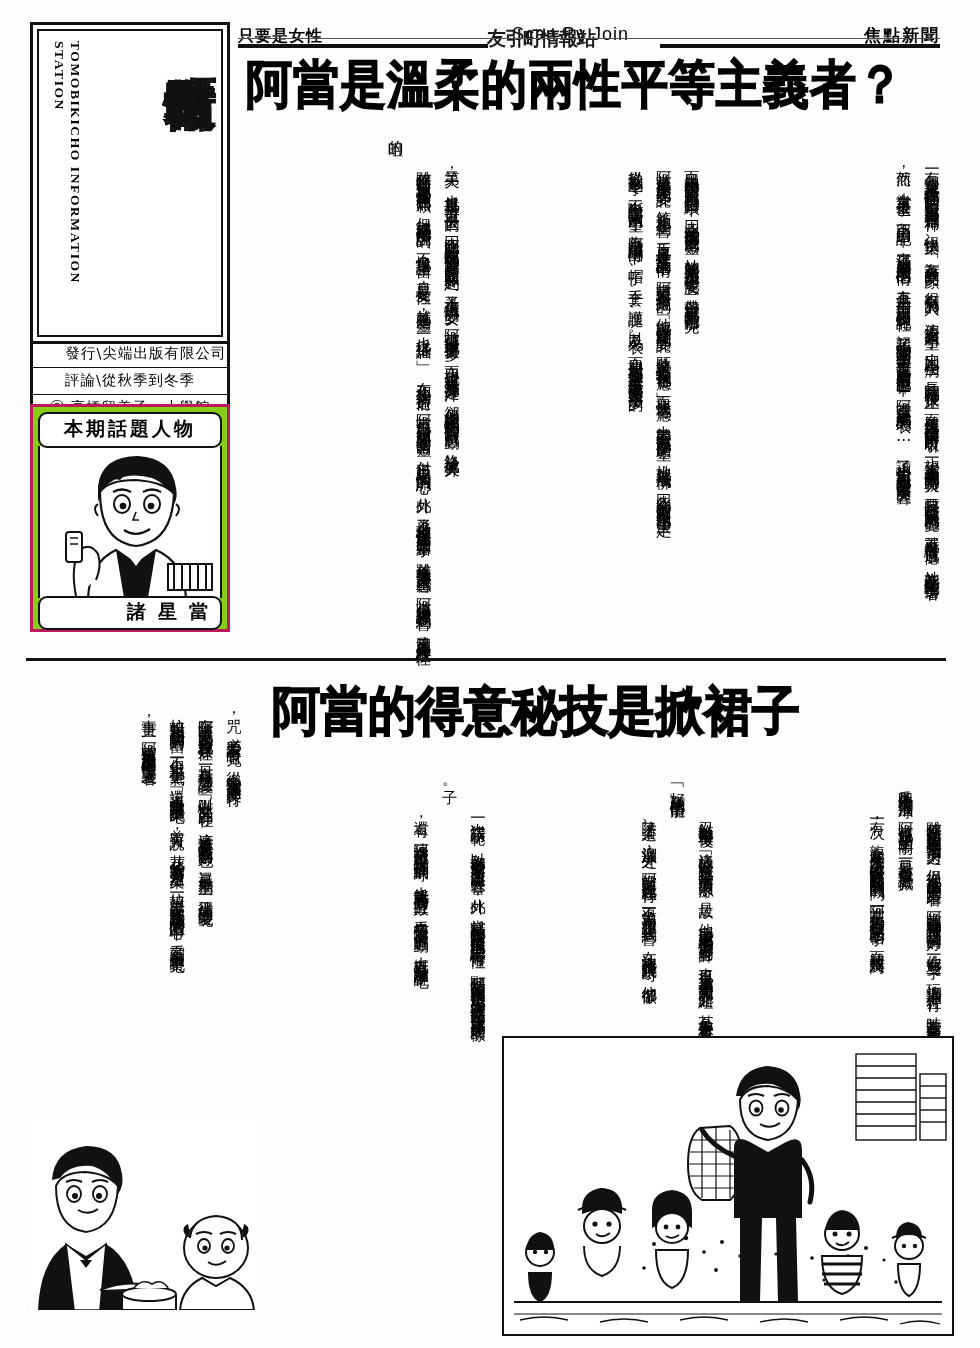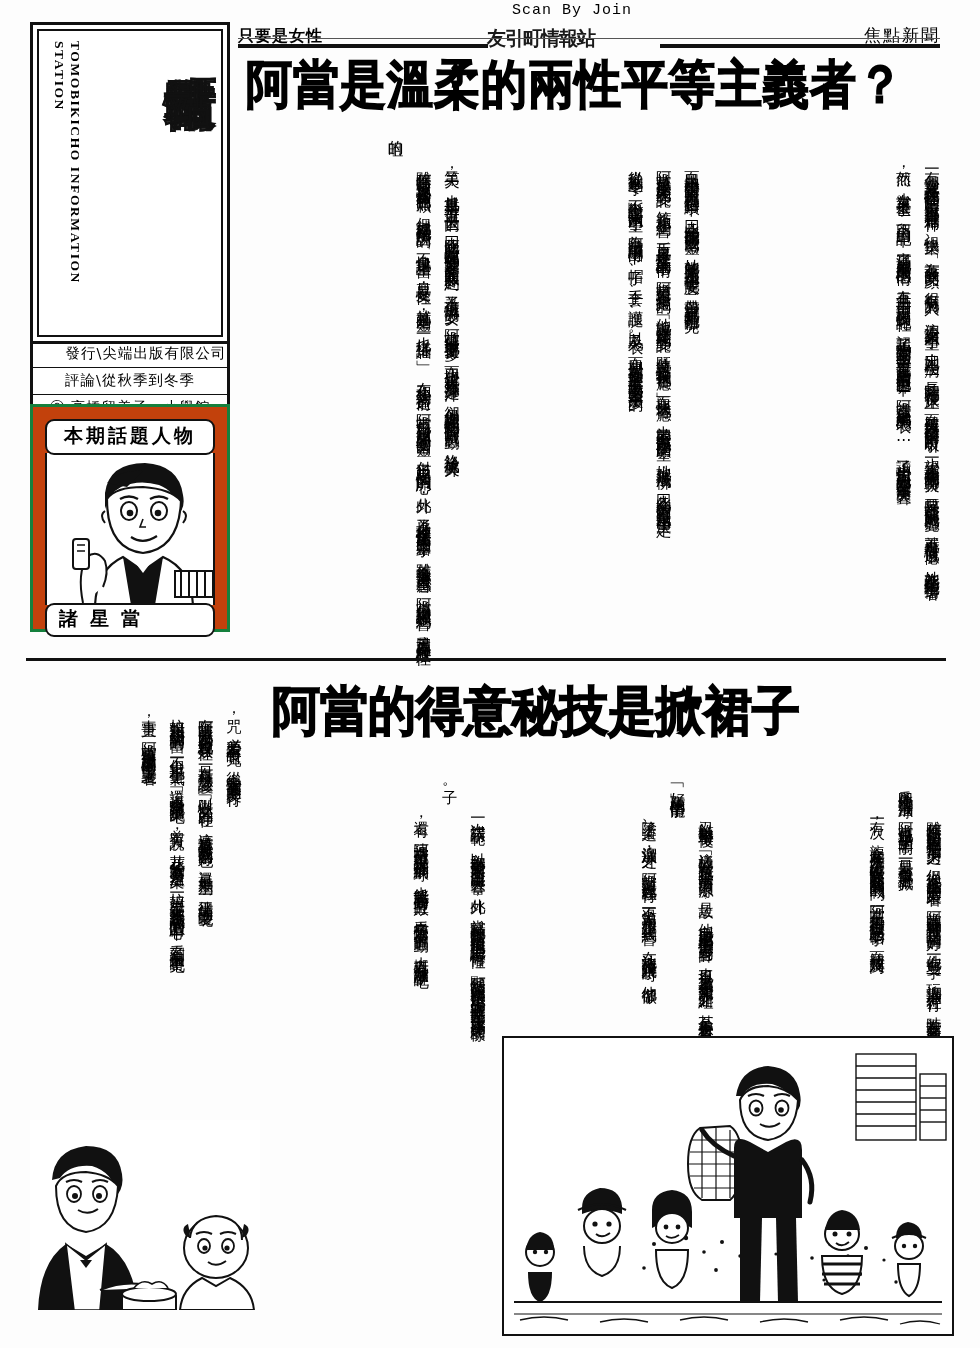--- a/index.html
+++ b/index.html
@@ -14,33 +14,33 @@
   .page{position:relative;width:980px;height:1348px;background:#fdfdfd;}
 
   
   .masthead{position:absolute;left:0;top:0;width:980px;height:55px;}
   .issue-no{
     position:absolute;left:238px;top:26px;
     font-size:16px;letter-spacing:1px;font-weight:600;
     font-family:"DejaVu Sans","Liberation Sans",sans-serif;
   }
   .scanby{
-    position:absolute;left:512px;top:2px;
-    font-size:15px;letter-spacing:1px;
-    font-family:Liberation Mono, monospace;
+    position:absolute;left:512px;top:24px;
+    font-size:18px;letter-spacing:1px;
+    font-family:Liberation Sans, sans-serif;
   }
   .station-logo{
     position:absolute;left:487px;top:26px;
     font-size:19px;font-weight:bold;letter-spacing:-1px;
     color:#1a1a1a;
     transform:scaleY(1.05);
   }
   .focus-news{
     position:absolute;right:40px;top:24px;
-    font-size:17px;font-weight:normal;letter-spacing:2px;
+    font-size:17px;font-weight:bold;letter-spacing:2px;
   }
   .rule-left{position:absolute;left:238px;top:44px;width:250px;height:4px;background:#111;}
   .rule-right{position:absolute;left:660px;top:44px;width:280px;height:4px;background:#111;}
   .rule-thin1{position:absolute;left:238px;top:38px;width:702px;height:1px;background:#555;}
 
   
   .sidebar{position:absolute;left:30px;top:22px;width:200px;}
   .logo-box{
     position:relative;width:200px;height:322px;
     border:3px solid #111;background:#fff;box-sizing:border-box;
@@ -79,38 +79,38 @@
     text-align:center;
     font-size:14.5px;
     padding:3px 0 4px;
     letter-spacing:1px;
     white-space:nowrap;
   }
   .credit-row:first-child{border-top:none;padding-left:32px;}
 
   .topic-box{
     position:absolute;left:30px;top:404px;width:200px;height:228px;
-    border:3px solid #15803d;box-sizing:border-box;background:#c2410c;
-    padding:12px;
+    border:3px solid #be185d;box-sizing:border-box;background:#84cc16;
+    padding:5px;
   }
   .topic-title{
     border:2.5px solid #111;border-radius:9px;
     text-align:center;font-size:19px;font-weight:bold;
     letter-spacing:3px;padding:2px 0 4px;background:#fff;
     position:relative;z-index:3;
   }
   .topic-art{
     position:relative;height:152px;margin-top:-2px;
     border:2.5px solid #111;border-top:none;
     border-bottom:none;
     overflow:hidden;background:#fff;
   }
   .topic-name{
     border:2.5px solid #111;border-radius:9px;
-    text-align:left;font-size:19px;font-weight:bold;
+    text-align:right;font-size:19px;font-weight:bold;
     letter-spacing:12px;padding:1px 0 3px;background:#fff;
     position:relative;z-index:3;margin-top:-2px;
     text-indent:12px;
   }
 
   
   .headline1{
     position:absolute;left:246px;top:58px;width:700px;
     font-size:46px;font-weight:bold;letter-spacing:1px;
     line-height:1;

